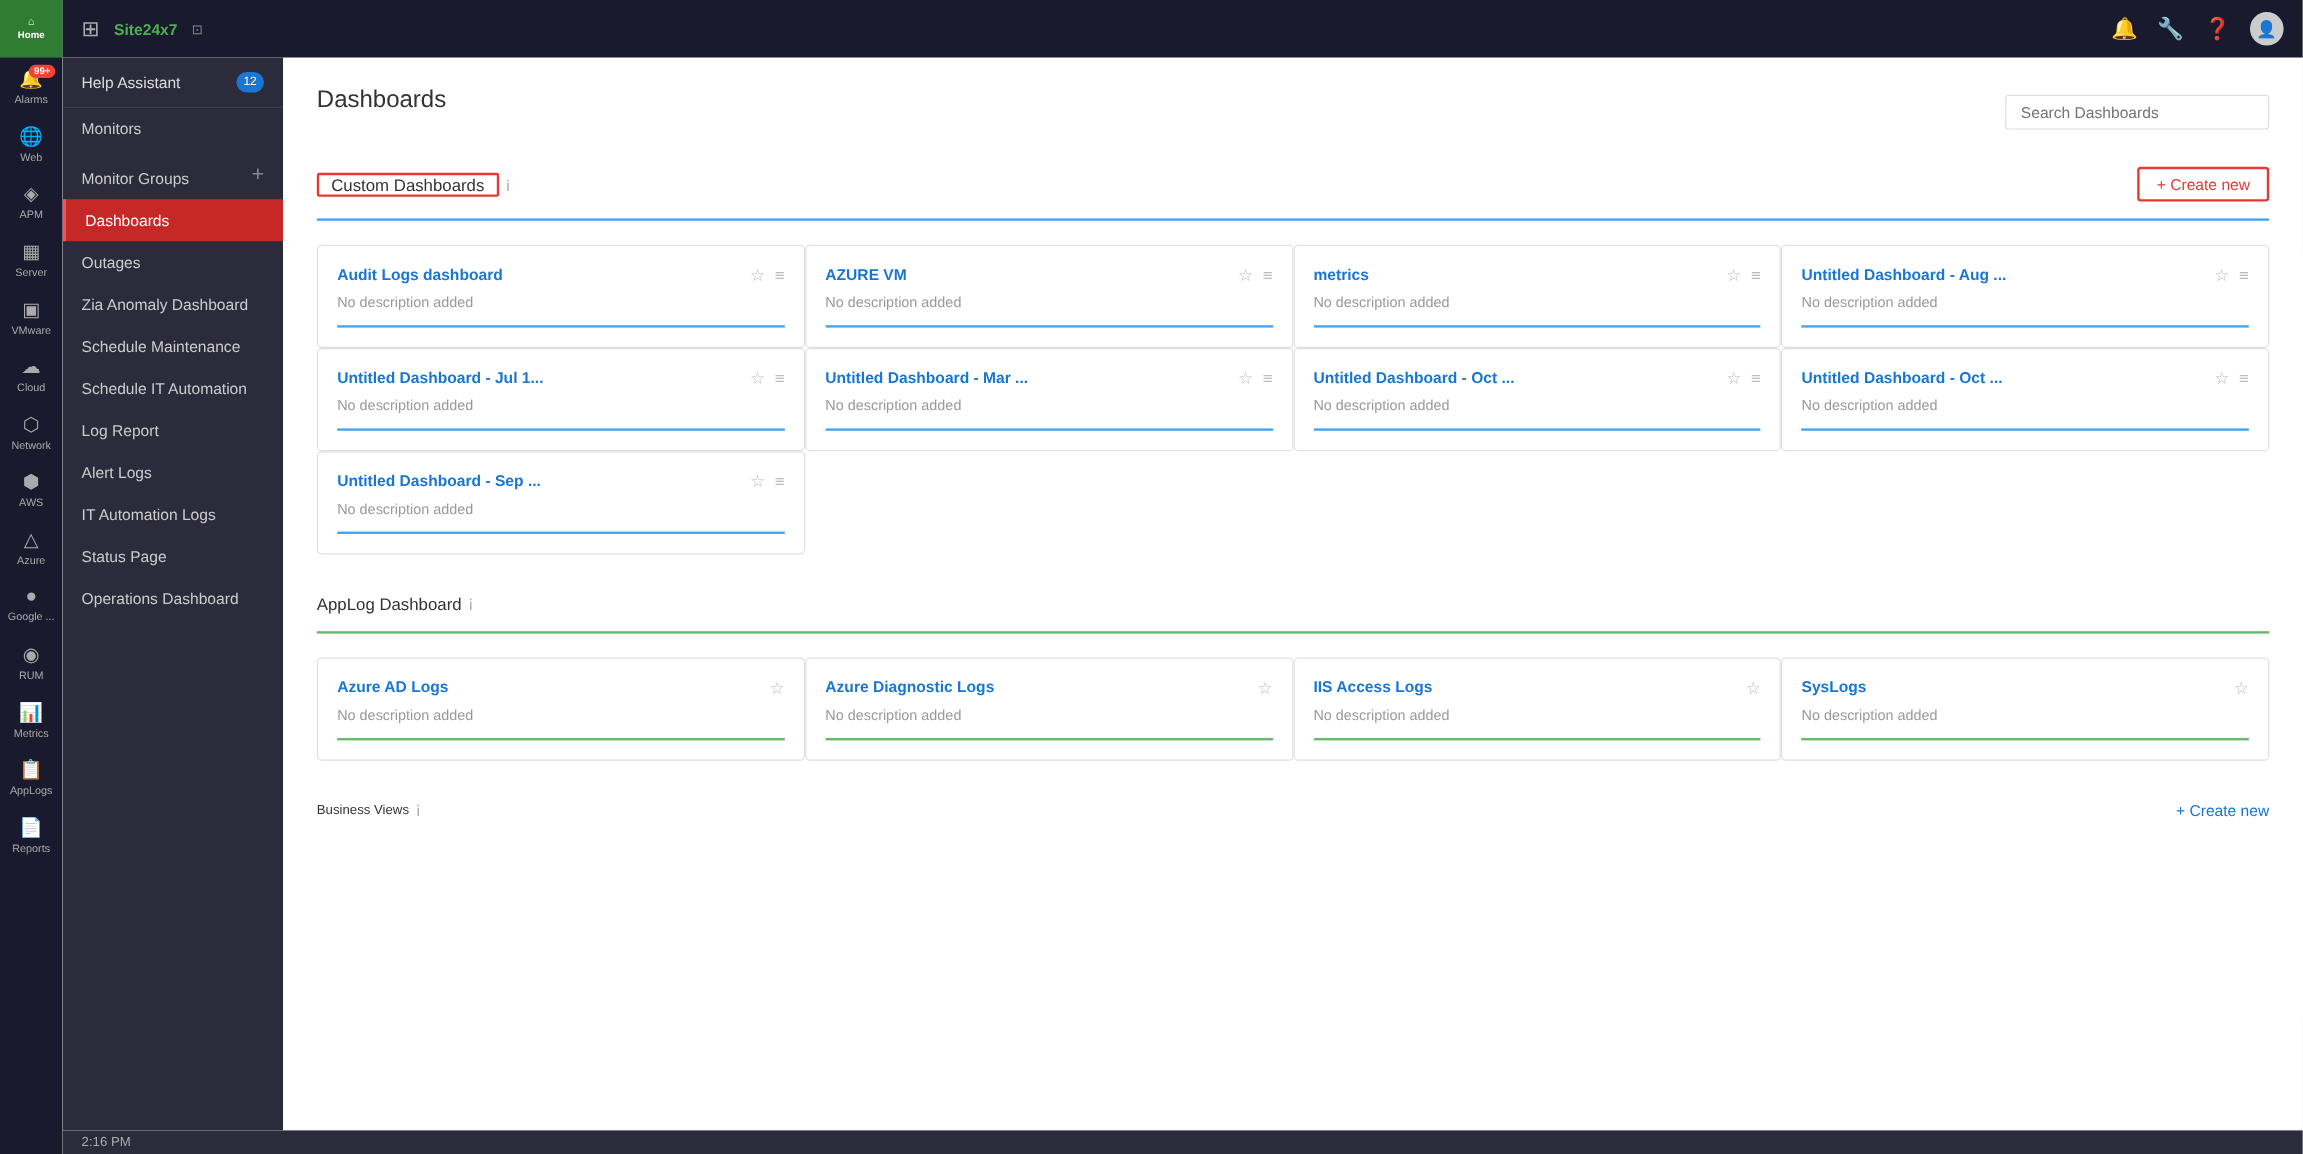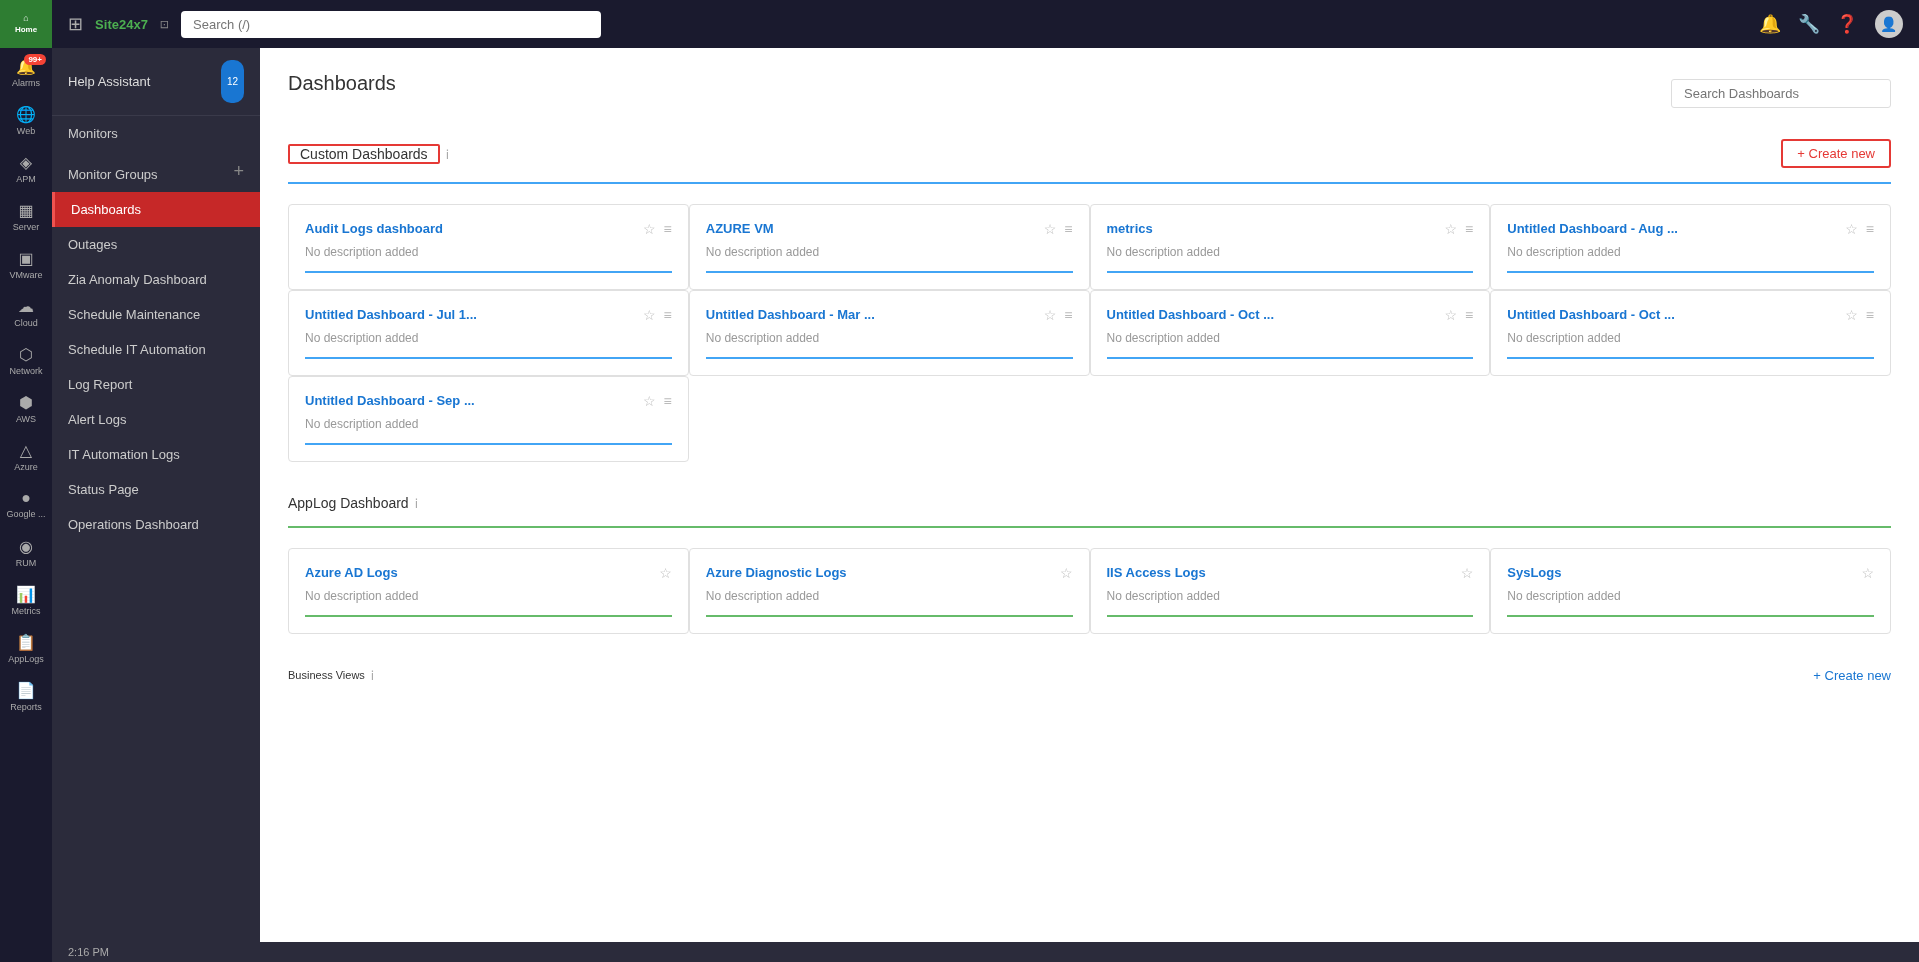--- a/index.html
+++ b/index.html
@@ -59,21 +59,21 @@
       background: #f44336;
       color: white;
       font-size: 8px;
       border-radius: 8px;
       padding: 1px 4px;
       font-weight: bold;
     }
 
     
     .main-sidebar {
-      width: 208px;
+      width: 184px;
       background: #2b2b3b;
       color: #ddd;
       display: flex;
       flex-direction: column;
       flex-shrink: 0;
       overflow-y: auto;
     }
     .main-sidebar .sidebar-header {
       display: flex;
       align-items: center;
@@ -339,36 +339,35 @@
     <span class="icon-label">Reports</span>
   </div>
 </div>
 
 <div style="display:flex;flex-direction:column;flex:1;overflow:hidden;">
 
   <div class="top-bar">
     <span class="grid-icon">⊞</span>
     <span class="logo" style="color:#4caf50;font-weight:bold;font-size:13px;">Site24x7</span>
     <span class="expand-icon" style="color:#888;font-size:11px;">⊡</span>
-    <input type="text" class="search-bar" placeholder="Search (/)" style="">
     <div class="spacer"></div>
     <div class="top-icons">
       <span class="t-icon">🔔</span>
       <span class="t-icon">🔧</span>
       <span class="t-icon">❓</span>
       <div class="avatar">👤</div>
     </div>
   </div>
 
   <div style="display:flex;flex:1;overflow:hidden;">
 
     <div class="main-sidebar">
       <div class="sidebar-header">
         <span style="font-size:13px;color:#ddd;cursor:pointer;">Help Assistant</span>
-        <span class="badge-blue" style="background:#1976d2;color:white;font-size:10px;border-radius:10px;padding:16px 6px;margin-left:1px;">12</span>
+        <span class="badge-blue" style="background:#1976d2;color:white;font-size:10px;border-radius:10px;padding:3px 6px;margin-left:1px;">12</span>
       </div>
       <div class="nav-item">
         <span>Monitors</span>
       </div>
       <div class="nav-item" style="justify-content:space-between;">
         <span>Monitor Groups</span>
         <span class="plus-icon" style="color:#888;font-size:18px;">+</span>
       </div>
       <div class="nav-item active">
         <span>Dashboards</span>

